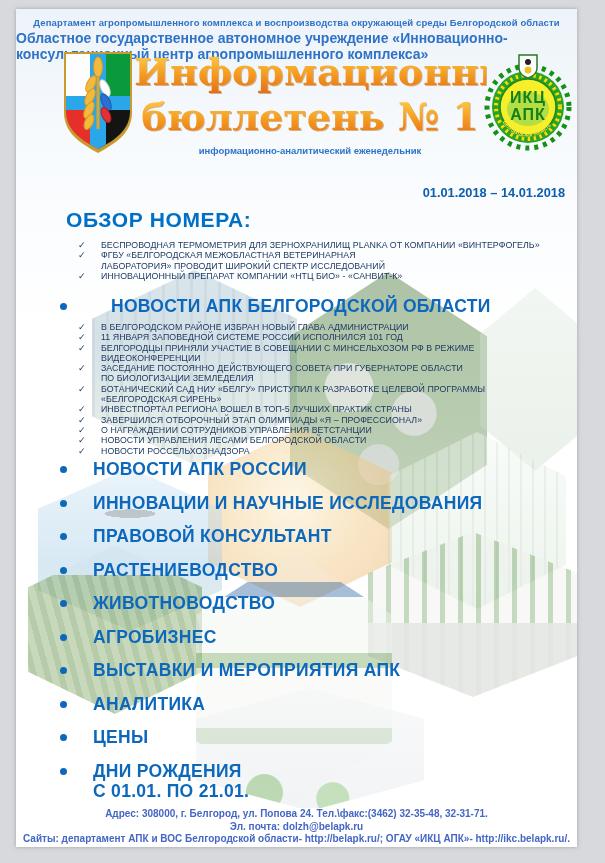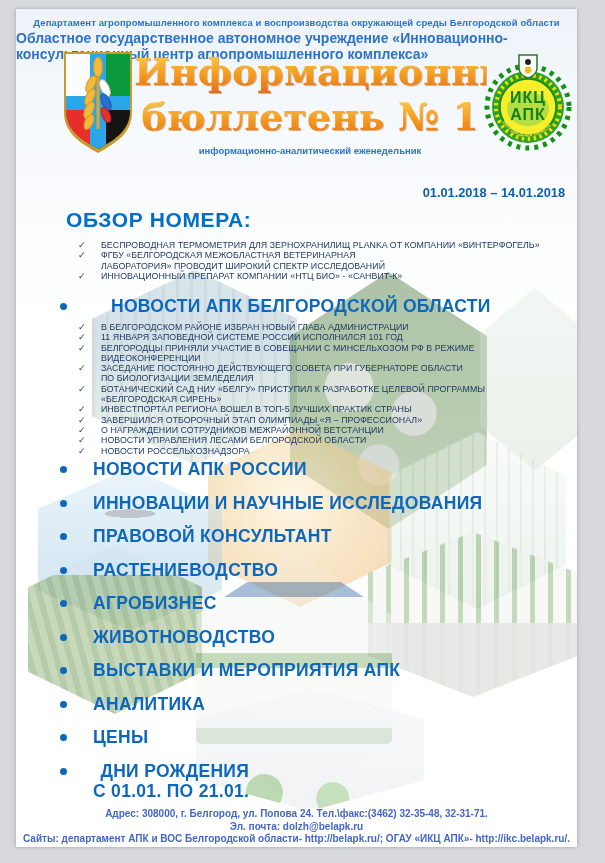--- a/index.html
+++ b/index.html
@@ -74,21 +74,21 @@
 
   .section-row{position:absolute;left:44px;top:287px;display:flex;align-items:center;z-index:2;}
   .dot{width:7px;height:7px;border-radius:50%;background:#0d68bc;flex:0 0 7px;}
   .section-title{margin-left:44px;font-size:17.5px;font-weight:bold;color:#0d68bc;letter-spacing:.3px;}
 
   
   .menu{position:absolute;left:44px;top:450px;width:470px;display:flex;flex-direction:column;z-index:2;}
   .menu-item{display:flex;align-items:flex-start;margin-bottom:13.5px;}
   .menu-dot{width:7px;height:7px;border-radius:50%;background:#0d68bc;flex:0 0 7px;margin-top:7px;}
   .menu-label{margin-left:26px;font-size:17.5px;line-height:20px;font-weight:bold;color:#0d68bc;
-        letter-spacing:.3px;white-space:pre-line;text-align:right;}
+        letter-spacing:.3px;white-space:pre-line;}
 
   
   .footer{position:absolute;left:0;top:799px;width:100%;text-align:center;z-index:2;background:#fff;}
   .footer div{font-size:10px;line-height:12.6px;font-weight:bold;color:#4466c4;}
 </style>
 </head>
 <body>
 
 <div class="page">
 
@@ -215,21 +215,21 @@
         <span class="check-text">ИНВЕСТПОРТАЛ РЕГИОНА ВОШЕЛ В ТОП-5 ЛУЧШИХ ПРАКТИК СТРАНЫ</span>
       </div>
 
       <div class="check-row">
         <span class="check-mark">✓</span>
         <span class="check-text">ЗАВЕРШИЛСЯ ОТБОРОЧНЫЙ ЭТАП ОЛИМПИАДЫ «Я – ПРОФЕССИОНАЛ»</span>
       </div>
 
       <div class="check-row">
         <span class="check-mark">✓</span>
-        <span class="check-text">О НАГРАЖДЕНИИ СОТРУДНИКОВ МЕЖРАЙОННОЙ ВЕТСТАНЦИИ</span>
+        <span class="check-text">О НАГРАЖДЕНИИ СОТРУДНИКОВ УПРАВЛЕНИЯ ВЕТСТАНЦИИ</span>
       </div>
 
       <div class="check-row">
         <span class="check-mark">✓</span>
         <span class="check-text">НОВОСТИ УПРАВЛЕНИЯ ЛЕСАМИ БЕЛГОРОДСКОЙ ОБЛАСТИ</span>
       </div>
 
       <div class="check-row">
         <span class="check-mark">✓</span>
         <span class="check-text">НОВОСТИ РОССЕЛЬХОЗНАДЗОРА</span>
@@ -253,26 +253,26 @@
         <span class="menu-label">ПРАВОВОЙ КОНСУЛЬТАНТ</span>
       </div>
 
       <div class="menu-item">
         <span class="menu-dot"></span>
         <span class="menu-label">РАСТЕНИЕВОДСТВО</span>
       </div>
 
       <div class="menu-item">
         <span class="menu-dot"></span>
+        <span class="menu-label">ЖИВОТНОВОДСТВО</span>
+      </div>
+
+      <div class="menu-item">
+        <span class="menu-dot"></span>
         <span class="menu-label">АГРОБИЗНЕС</span>
-      </div>
-
-      <div class="menu-item">
-        <span class="menu-dot"></span>
-        <span class="menu-label">ЖИВОТНОВОДСТВО</span>
       </div>
 
       <div class="menu-item">
         <span class="menu-dot"></span>
         <span class="menu-label">ВЫСТАВКИ И МЕРОПРИЯТИЯ АПК</span>
       </div>
 
       <div class="menu-item">
         <span class="menu-dot"></span>
         <span class="menu-label">АНАЛИТИКА</span>

